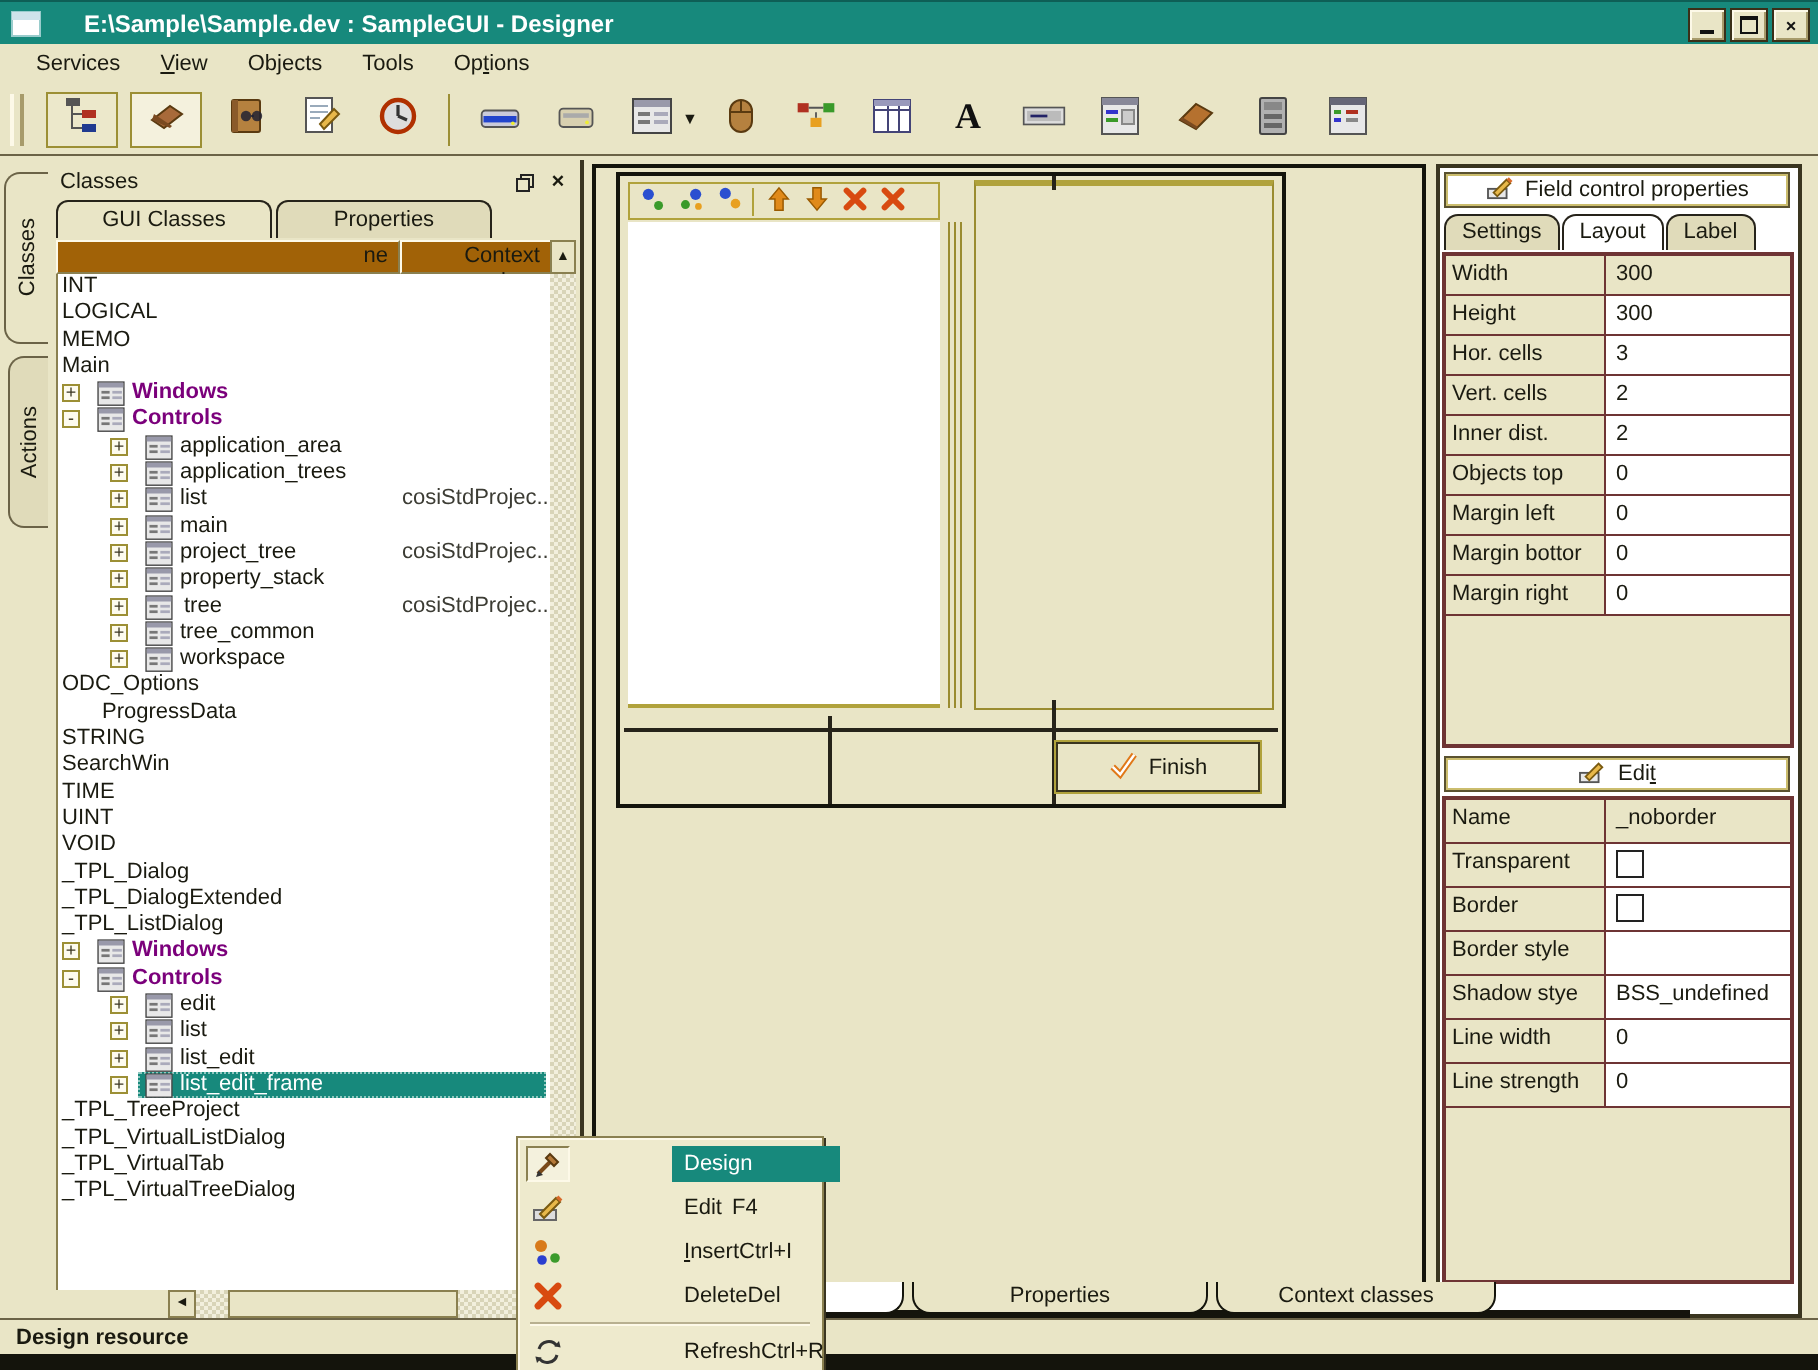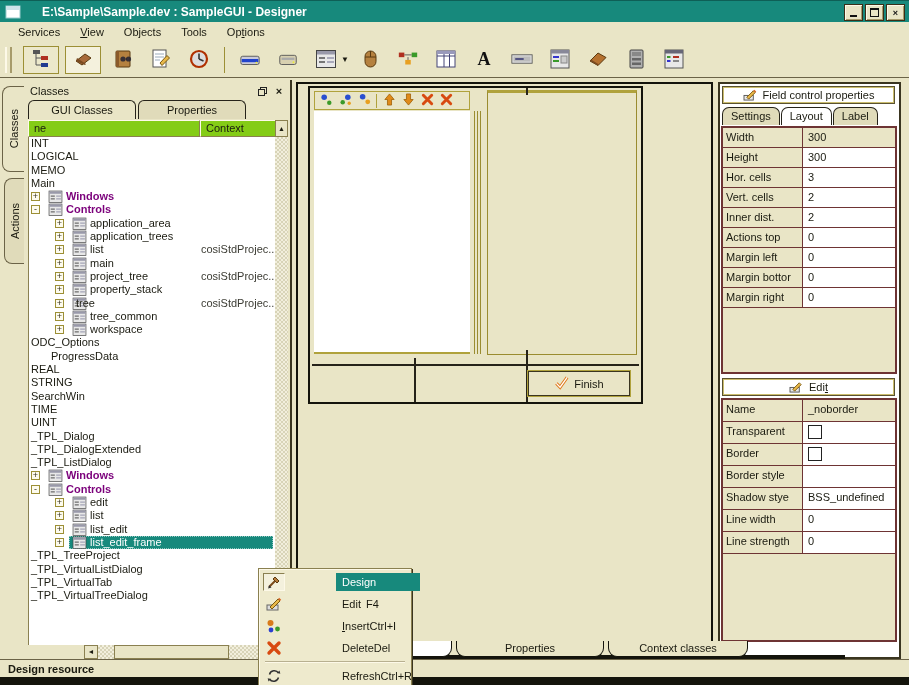--- a/index.html
+++ b/index.html
@@ -39,22 +39,22 @@
   .classes-panel{position:absolute;left:26px;top:80px;width:266px;height:581px;box-sizing:border-box;
                  border-right:2px solid #3a3520;background:#e9e5c6;}
   .cp-header{position:absolute;left:0;top:2px;width:100%;height:18px;display:flex;align-items:center;padding:0 4px;box-sizing:border-box;}
   .cp-header .t{flex:1;}
   .cp-hbtn{width:14px;height:13px;display:flex;align-items:center;justify-content:center;font-size:11px;font-weight:bold;margin-left:3px;}
   .cp-tabs{position:absolute;left:2px;top:20px;height:19px;display:flex;}
   .cp-tab{min-width:90px;text-align:center;border:1px solid #26231a;border-bottom:none;border-radius:6px 6px 0 0;
           line-height:18px;padding:0 8px;background:#e0dbba;margin-right:2px;}
   .cp-tab.active{background:#e9e5c6;}
   .col-hdr{position:absolute;left:2px;top:40px;display:flex;height:17px;border-bottom:1px solid #3a3520;}
-  .col-cell{background:#84cc16;border:1px solid #8a8050;border-top-color:#fdf9e8;border-left-color:#fdf9e8;
-            box-sizing:border-box;padding:1px 5px;line-height:13px;}
+  .col-cell{background:#a16207;border:1px solid #8a8050;border-top-color:#fdf9e8;border-left-color:#fdf9e8;
+            box-sizing:border-box;padding:1px 5px;line-height:13px;text-align:right;}
   .scr-up{position:absolute;right:2px;top:40px;width:13px;height:17px;background:#e9e5c6;border:1px solid #8a8050;
           box-sizing:border-box;font-size:7px;text-align:center;line-height:15px;}
   .tree-box{position:absolute;left:2px;top:57px;width:249px;height:508px;background:#fff;overflow:hidden;border-left:1px solid #8a8050;box-sizing:border-box;}
   .vscroll{position:absolute;right:2px;top:57px;width:13px;height:508px;
            background-color:#f2efdd;background-image:linear-gradient(45deg,#d8d4b8 25%,transparent 25%,transparent 75%,#d8d4b8 75%),linear-gradient(45deg,#d8d4b8 25%,transparent 25%,transparent 75%,#d8d4b8 75%);
            background-size:4px 4px;background-position:0 0,2px 2px;}
   .hscroll{position:absolute;left:58px;top:565px;width:200px;height:14px;display:flex;}
   .hs-btn{width:14px;height:14px;background:#e9e5c6;border:1px solid #8a8050;box-sizing:border-box;font-size:7px;text-align:center;line-height:12px;}
   .hs-track{flex:1;background-color:#f2efdd;background-image:linear-gradient(45deg,#d8d4b8 25%,transparent 25%,transparent 75%,#d8d4b8 75%),linear-gradient(45deg,#d8d4b8 25%,transparent 25%,transparent 75%,#d8d4b8 75%);background-size:4px 4px;background-position:0 0,2px 2px;}
   .hs-thumb{position:absolute;left:30px;top:0;width:115px;height:14px;background:#e9e5c6;border:1px solid #8a8050;box-sizing:border-box;}
@@ -425,21 +425,21 @@
         <div class="tree-row">
           <div class="exp" style="left: 26px;">+</div>
           <div class="fico" style="left: 43px;"><svg viewBox="0 0 22 20">
               <rect x="1.5" y="1.5" width="19" height="17" fill="#e8e8e8" stroke="#444"></rect>
               <rect x="2" y="2" width="18" height="3.5" fill="#99a"></rect>
               <rect x="4" y="8" width="6" height="2" fill="#777"></rect>
               <rect x="4" y="12" width="6" height="2" fill="#777"></rect>
               <rect x="12" y="8" width="7" height="2" fill="#aab"></rect>
               <rect x="12" y="12" width="7" height="2" fill="#aab"></rect>
             </svg></div>
-          <div class="lbl" style="left: 47px;">tree</div>
+          <div class="lbl" style="left: 63px;">tree</div>
           <div class="ctx">cosiStdProjec...</div>
         </div>
         <div class="tree-row">
           <div class="exp" style="left: 26px;">+</div>
           <div class="fico" style="left: 43px;"><svg viewBox="0 0 22 20">
               <rect x="1.5" y="1.5" width="19" height="17" fill="#e8e8e8" stroke="#444"></rect>
               <rect x="2" y="2" width="18" height="3.5" fill="#99a"></rect>
               <rect x="4" y="8" width="6" height="2" fill="#777"></rect>
               <rect x="4" y="12" width="6" height="2" fill="#777"></rect>
               <rect x="12" y="8" width="7" height="2" fill="#aab"></rect>
@@ -459,33 +459,33 @@
             </svg></div>
           <div class="lbl" style="left: 61px;">workspace</div>
         </div>
         <div class="tree-row">
           <div class="lbl" style="left: 2px;">ODC_Options</div>
         </div>
         <div class="tree-row">
           <div class="lbl" style="left: 2px; padding-left: 20px;">ProgressData</div>
         </div>
         <div class="tree-row">
-          <div class="lbl" style="left: 2px;">REAL</div>
-        </div>
-        <div class="tree-row">
           <div class="lbl" style="left: 2px;">STRING</div>
         </div>
         <div class="tree-row">
           <div class="lbl" style="left: 2px;">SearchWin</div>
         </div>
         <div class="tree-row">
           <div class="lbl" style="left: 2px;">TIME</div>
         </div>
         <div class="tree-row">
           <div class="lbl" style="left: 2px;">UINT</div>
+        </div>
+        <div class="tree-row">
+          <div class="lbl" style="left: 2px;">VOID</div>
         </div>
         <div class="tree-row">
           <div class="lbl" style="left: 2px;">_TPL_Dialog</div>
         </div>
         <div class="tree-row">
           <div class="lbl" style="left: 2px;">_TPL_DialogExtended</div>
         </div>
         <div class="tree-row">
           <div class="lbl" style="left: 2px;">_TPL_ListDialog</div>
         </div>
@@ -676,21 +676,21 @@
         </div>
         <div class="pg-row">
           <div class="pg-label">Vert. cells</div>
           <div class="pg-val">2</div>
         </div>
         <div class="pg-row">
           <div class="pg-label">Inner dist.</div>
           <div class="pg-val">2</div>
         </div>
         <div class="pg-row">
-          <div class="pg-label">Actions top</div>
+          <div class="pg-label">Objects top</div>
           <div class="pg-val">0</div>
         </div>
         <div class="pg-row">
           <div class="pg-label">Margin left</div>
           <div class="pg-val">0</div>
         </div>
         <div class="pg-row">
           <div class="pg-label">Margin bottor</div>
           <div class="pg-val">0</div>
         </div>

